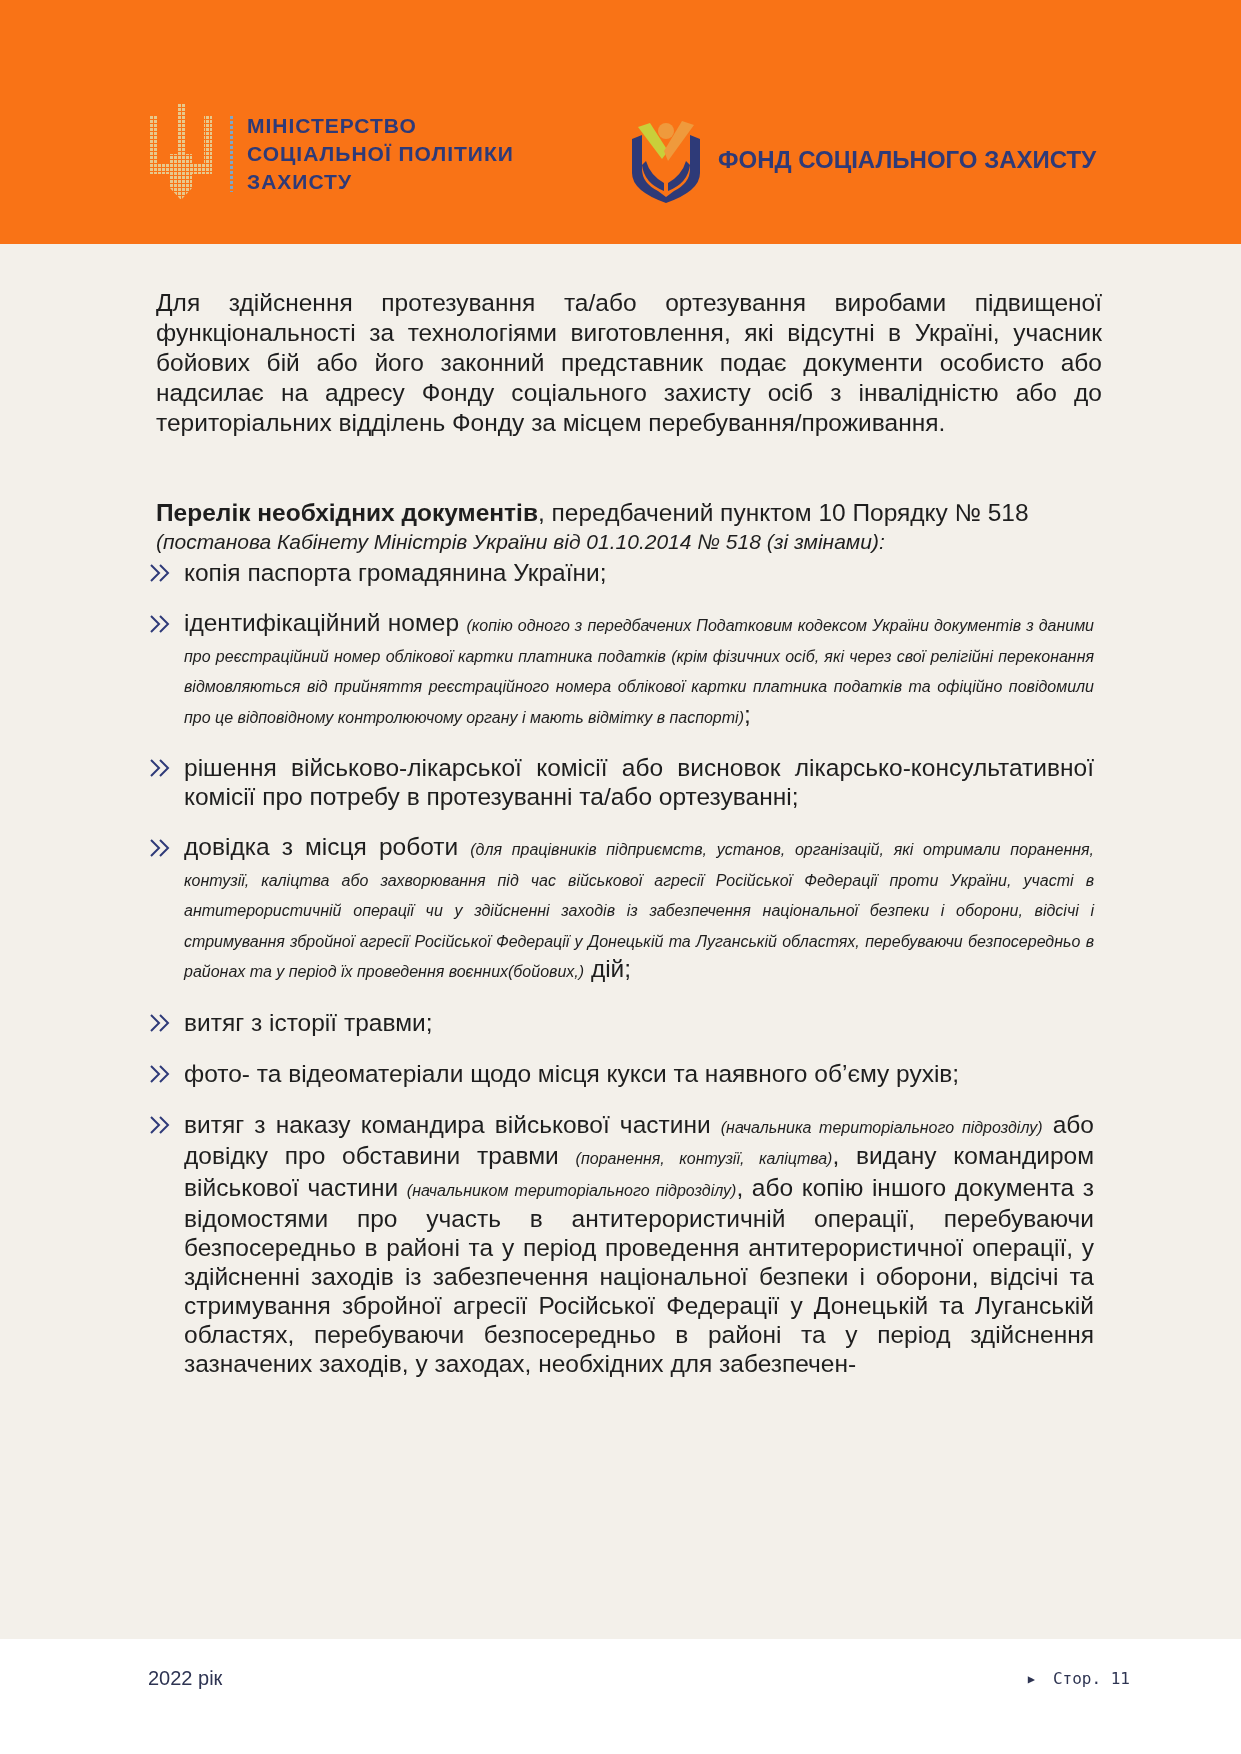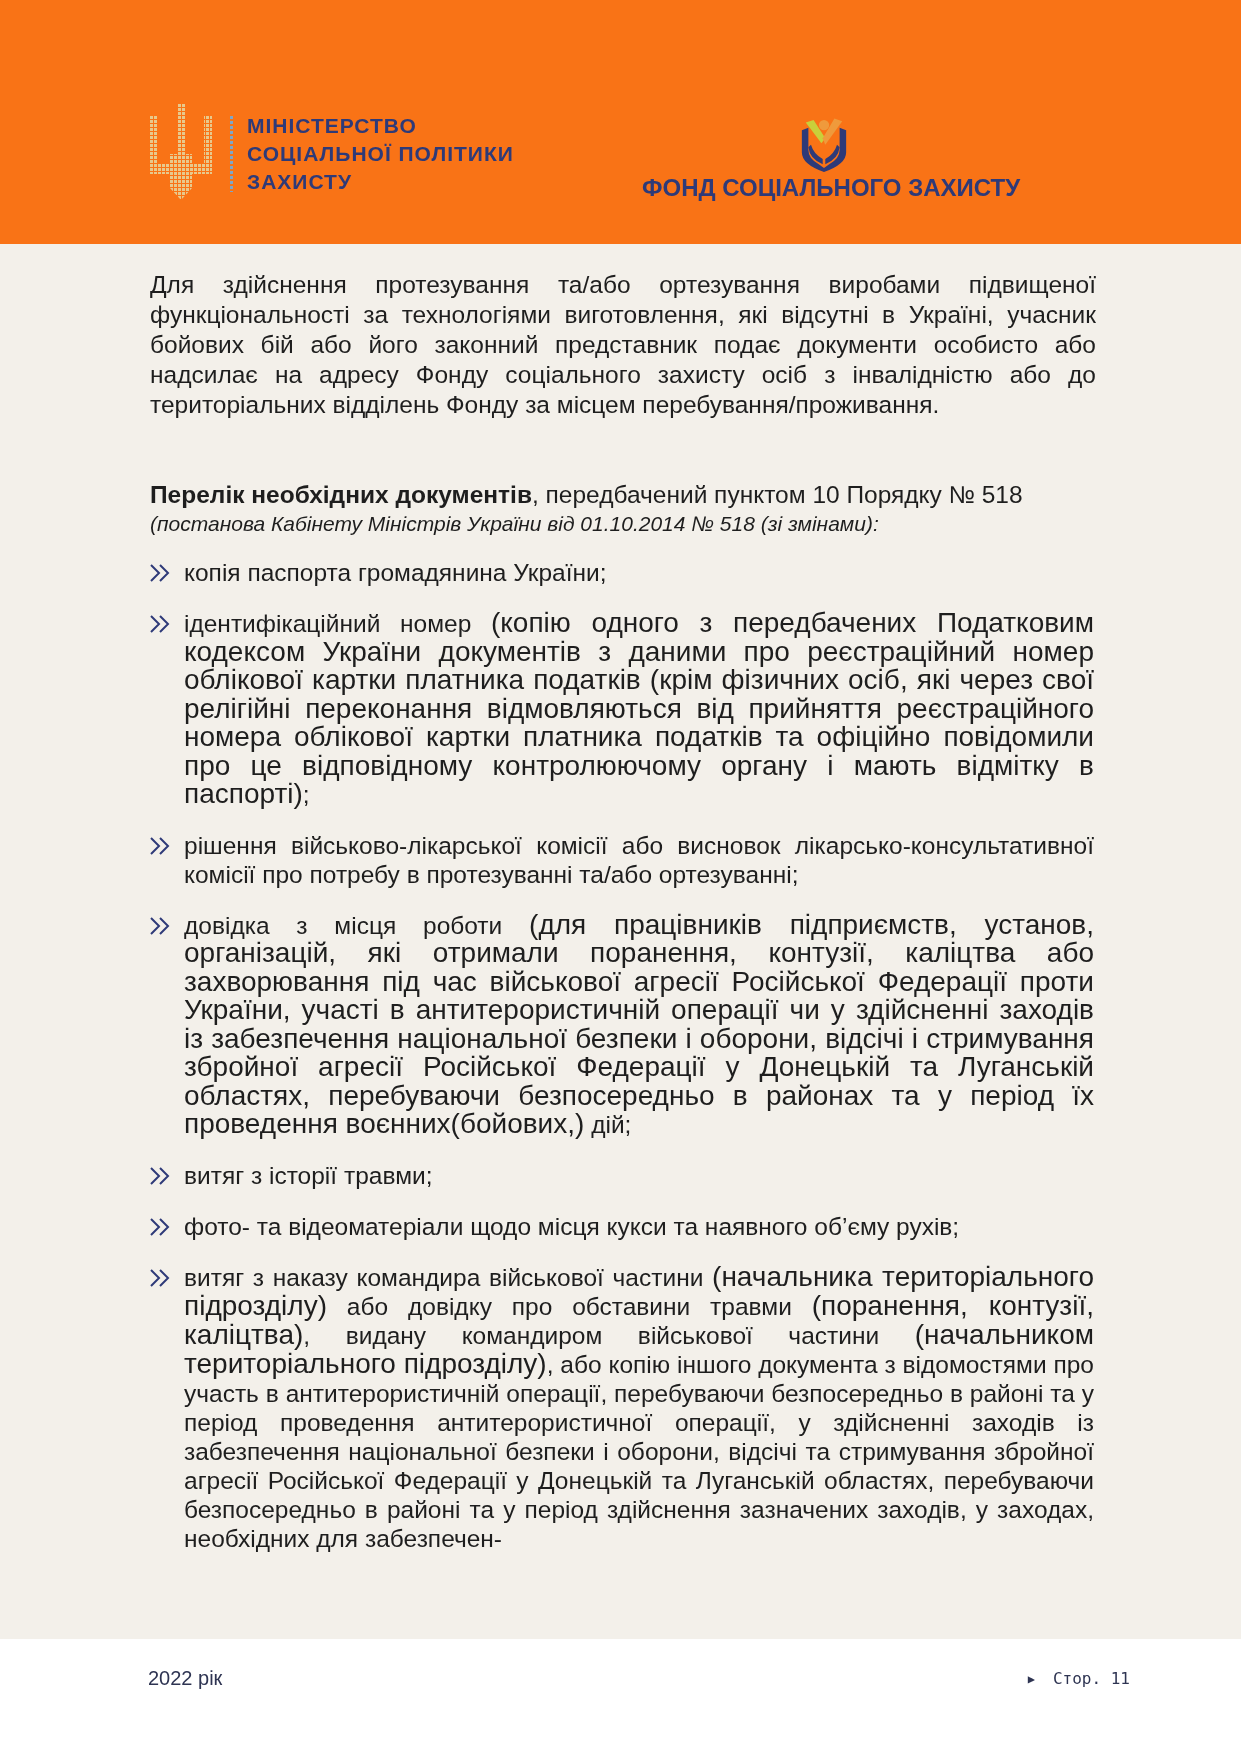--- a/index.html
+++ b/index.html
@@ -15,47 +15,47 @@
     }
     .ministry-logo { position: absolute; left: 146px; top: 104px; height: 100px; display: flex; align-items: center; }
     .trident { width: 70px; height: 100px; }
     .ministry-divider { width: 3px; height: 76px; margin-left: 14px; margin-right: 14px;
       background: repeating-linear-gradient(to bottom, #7fa6c8 0 3px, transparent 3px 5px); }
     .ministry-text {
       color: #2e3a78; font-weight: bold; font-size: 21px; line-height: 28px; letter-spacing: 1px;
     }
     .ministry-text div { white-space: nowrap; }
 
-    .fund-logo { position: absolute; left: 628px; top: 116px; height: 88px; display: flex; align-items: center; flex-direction: column; }
+    .fund-logo { position: absolute; left: 628px; top: 116px; height: 88px; display: flex; align-items: center; }
     .fund-emblem { width: 76px; height: 86px; }
     .fund-text {
       margin-left: 14px; color: #2e3a78; font-weight: bold; font-size: 24px; line-height: 32px;
     }
     .fund-text div { white-space: nowrap; }
 
     
     .content {
       position: absolute; left: 0; top: 244px; width: 1241px; height: 1395px; background: #f3f0ea;
     }
     .text-block {
-      position: absolute; left: 150px; width: 946px;
-      font-size: 24.5px; line-height: 30px; color: #1e1e1e;
+      position: absolute; left: 156px; width: 946px;
+      font-size: 24.5px; line-height: 30px; color: #1e1e1e; margin-top: 18px;
     }
     .intro { top: 26px; text-align: justify; }
     .intro p { margin: 0; }
     .doc-list-heading { top: 236px; }
     .doc-list-heading .strong { font-weight: bold; }
     .doc-list-heading .sub { font-style: italic; font-size: 21px; line-height: 28px; display: block; }
 
     .list { position: absolute; left: 148px; top: 314px; width: 946px; margin: 0; padding: 0; list-style: none; }
     .list li { position: relative; padding-left: 36px; margin-bottom: 22px; font-size: 24.5px; line-height: 29px; text-align: justify; }
     .list li .chev {
       position: absolute; left: 0; top: 3px; width: 28px; height: 24px;
     }
-    .list li .it { font-size: 28px; line-height: 27.5px; margin-top: 48px; }
+    .list li .it { font-style: italic; font-size: 16px; line-height: 27.5px; margin-top: 48px; }
     .list li.tight { line-height: 27.5px; }
 
     
     .footer { position: absolute; left: 0; top: 1639px; width: 1241px; height: 115px; background: #ffffff; padding-left: 41px; }
     .footer-year { position: absolute; left: 148px; top: 28px; font-size: 20px; color: #2e3452; }
     .footer-page { position: absolute; right: 152px; top: 30px; font-family: "DejaVu Sans Mono", monospace; font-size: 16px; color: #2e3452; display: flex; align-items: center; }
     .footer-page .tri { font-size: 12px; margin-right: 18px; }
   </style>
 </head>
 <body>

